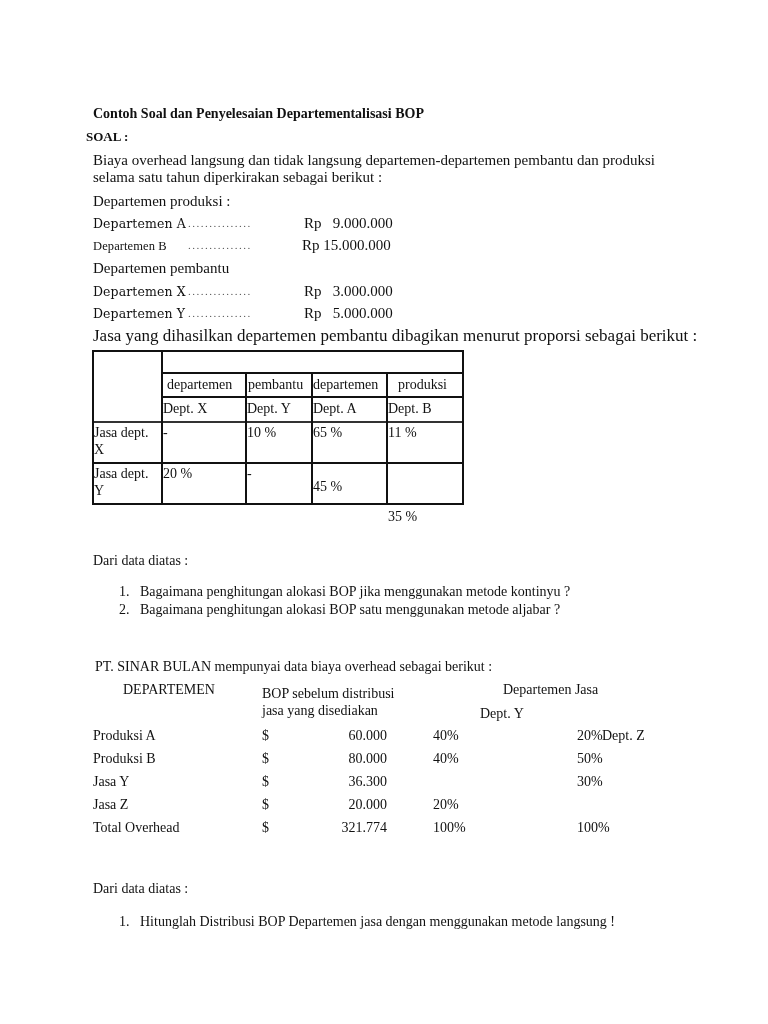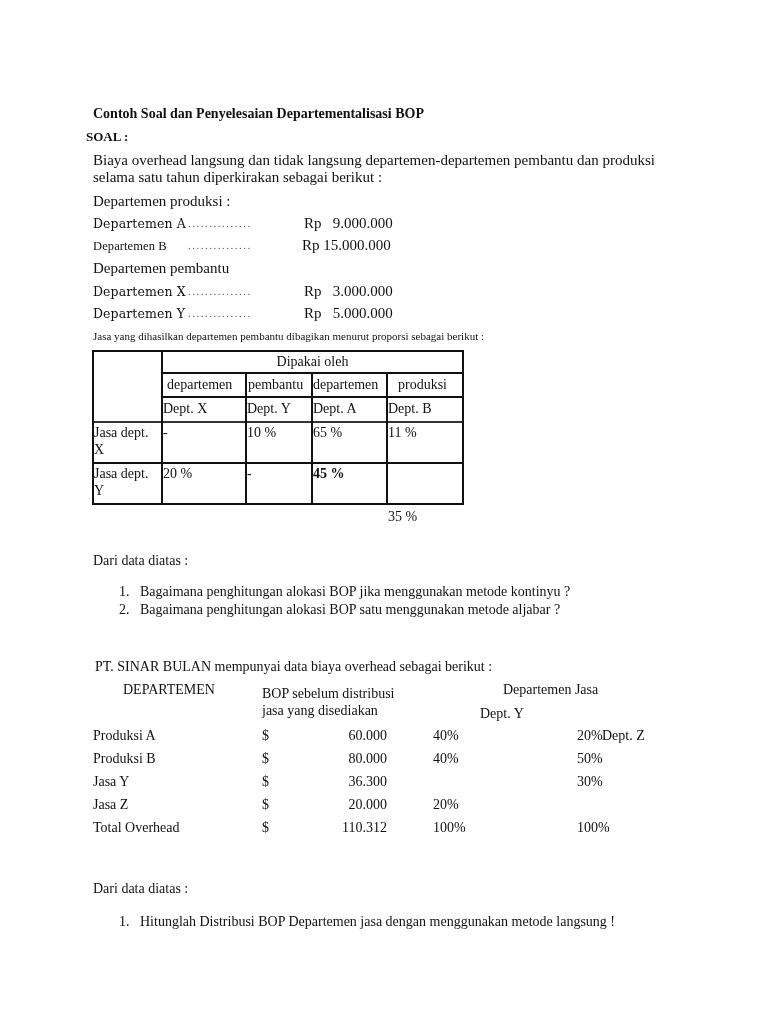--- a/index.html
+++ b/index.html
@@ -44,39 +44,38 @@
 <div class="abs" style="left:93px; top:260px; font-size:15px;">Departemen pembantu</div>
 
 <div class="abs sans-ish" style="left:93px; top:284px;">Departemen X</div>
 <div class="abs dots" style="left:188px; top:283px; font-size:11px;">...............</div>
 <div class="abs" style="left:304px; top:283px; font-size:15px; white-space:pre;">Rp   3.000.000</div>
 
 <div class="abs sans-ish" style="left:93px; top:306px;">Departemen Y</div>
 <div class="abs dots" style="left:188px; top:305px; font-size:11px;">...............</div>
 <div class="abs" style="left:304px; top:305px; font-size:15px; white-space:pre;">Rp   5.000.000</div>
 
-<div class="abs" style="left:93px; top:328px; font-size:11px;">Jasa yang dihasilkan departemen pembantu dibagikan menurut proporsi sebagai berikut :</div>
+<div class="abs" style="left:93px; top:328px; font-size:17px;">Jasa yang dihasilkan departemen pembantu dibagikan menurut proporsi sebagai berikut :</div>
 
 <div class="t1">
 
   <div class="hl" style="left:0; top:0; width:372px;"></div>
   <div class="hl" style="left:69px; top:22px; width:303px;"></div>
   <div class="hl" style="left:69px; top:46px; width:303px;"></div>
   <div class="hl" style="left:0; top:71px; width:372px; background:#333;"></div>
   <div class="hl" style="left:0; top:112px; width:372px;"></div>
   <div class="hl" style="left:0; top:153px; width:372px;"></div>
 
   <div class="vl" style="left:0; top:0; height:155px;"></div>
   <div class="vl" style="left:69px; top:0; height:155px;"></div>
   <div class="vl" style="left:153px; top:22px; height:133px;"></div>
   <div class="vl" style="left:219px; top:22px; height:133px;"></div>
   <div class="vl" style="left:294px; top:22px; height:133px;"></div>
   <div class="vl" style="left:370px; top:0; height:155px;"></div>
 
-  <div class="cell" style="left:71px; width:299px; top:3px; text-align:center;">Dipakai oleh</div>
 
   <div class="cell" style="left:75px; top:26px;">departemen</div>
   <div class="cell" style="left:156px; top:26px;">pembantu</div>
   <div class="cell" style="left:221px; top:26px;">departemen</div>
   <div class="cell" style="left:306px; top:26px;">produksi</div>
 
   <div class="cell" style="left:71px; top:50px;">Dept. X</div>
   <div class="cell" style="left:155px; top:50px;">Dept. Y</div>
   <div class="cell" style="left:221px; top:50px;">Dept. A</div>
   <div class="cell" style="left:296px; top:50px;">Dept. B</div>
@@ -85,21 +84,21 @@
   <div class="cell" style="left:2px; top:91px;">X</div>
   <div class="cell" style="left:71px; top:74px;">-</div>
   <div class="cell" style="left:155px; top:74px;">10 %</div>
   <div class="cell" style="left:221px; top:74px;">65 %</div>
   <div class="cell" style="left:296px; top:74px;">11 %</div>
 
   <div class="cell" style="left:2px; top:115px;">Jasa dept.</div>
   <div class="cell" style="left:2px; top:132px;">Y</div>
   <div class="cell" style="left:71px; top:115px;">20 %</div>
   <div class="cell" style="left:155px; top:115px;">-</div>
-  <div class="cell" style="left:221px; top:115px;font-weight:bold;">45 %</div>
+  <div class="cell" style="left:221px; top:128px;">45 %</div>
   <div class="cell" style="left:296px; top:121px;margin-top:37px;">35 %</div>
 </div>
 
 <div class="abs" style="left:93px; top:553px;">Dari data diatas :</div>
 <div class="abs" style="left:119px; top:584px;">1.</div>
 <div class="abs" style="left:140px; top:584px;">Bagaimana penghitungan alokasi BOP jika menggunakan metode  kontinyu ?</div>
 <div class="abs" style="left:119px; top:602px;">2.</div>
 <div class="abs" style="left:140px; top:602px;">Bagaimana penghitungan alokasi BOP satu menggunakan metode aljabar ?</div>
 
 <div class="abs" style="left:95px; top:659px;">PT. SINAR BULAN mempunyai data biaya overhead sebagai berikut :</div>
@@ -131,20 +130,20 @@
   <div class="c" style="left:577px; top:774px;">30%</div>
 
   <div class="c" style="left:93px; top:797px;">Jasa Z</div>
   <div class="c" style="left:262px; top:797px;">$</div>
   <div class="c right" style="left:300px; width:87px; top:797px;">20.000</div>
   <div class="c" style="left:433px; top:797px;">20%</div>
   <div class="c" style="left:577px; top:797px;"></div>
 
   <div class="c" style="left:93px; top:820px;">Total Overhead</div>
   <div class="c" style="left:262px; top:820px;">$</div>
-  <div class="c right" style="left:300px; width:87px; top:820px;">110.312</div>
+  <div class="c right" style="left:300px; width:87px; top:820px;">321.774</div>
   <div class="c" style="left:433px; top:820px;">100%</div>
   <div class="c" style="left:577px; top:820px;">100%</div>
 </div>
 
 <div class="abs" style="left:93px; top:881px;">Dari data diatas :</div>
 <div class="abs" style="left:119px; top:914px;">1.</div>
 <div class="abs" style="left:140px; top:914px;">Hitunglah Distribusi BOP Departemen jasa dengan menggunakan metode langsung !</div>
 
 </body></html>

